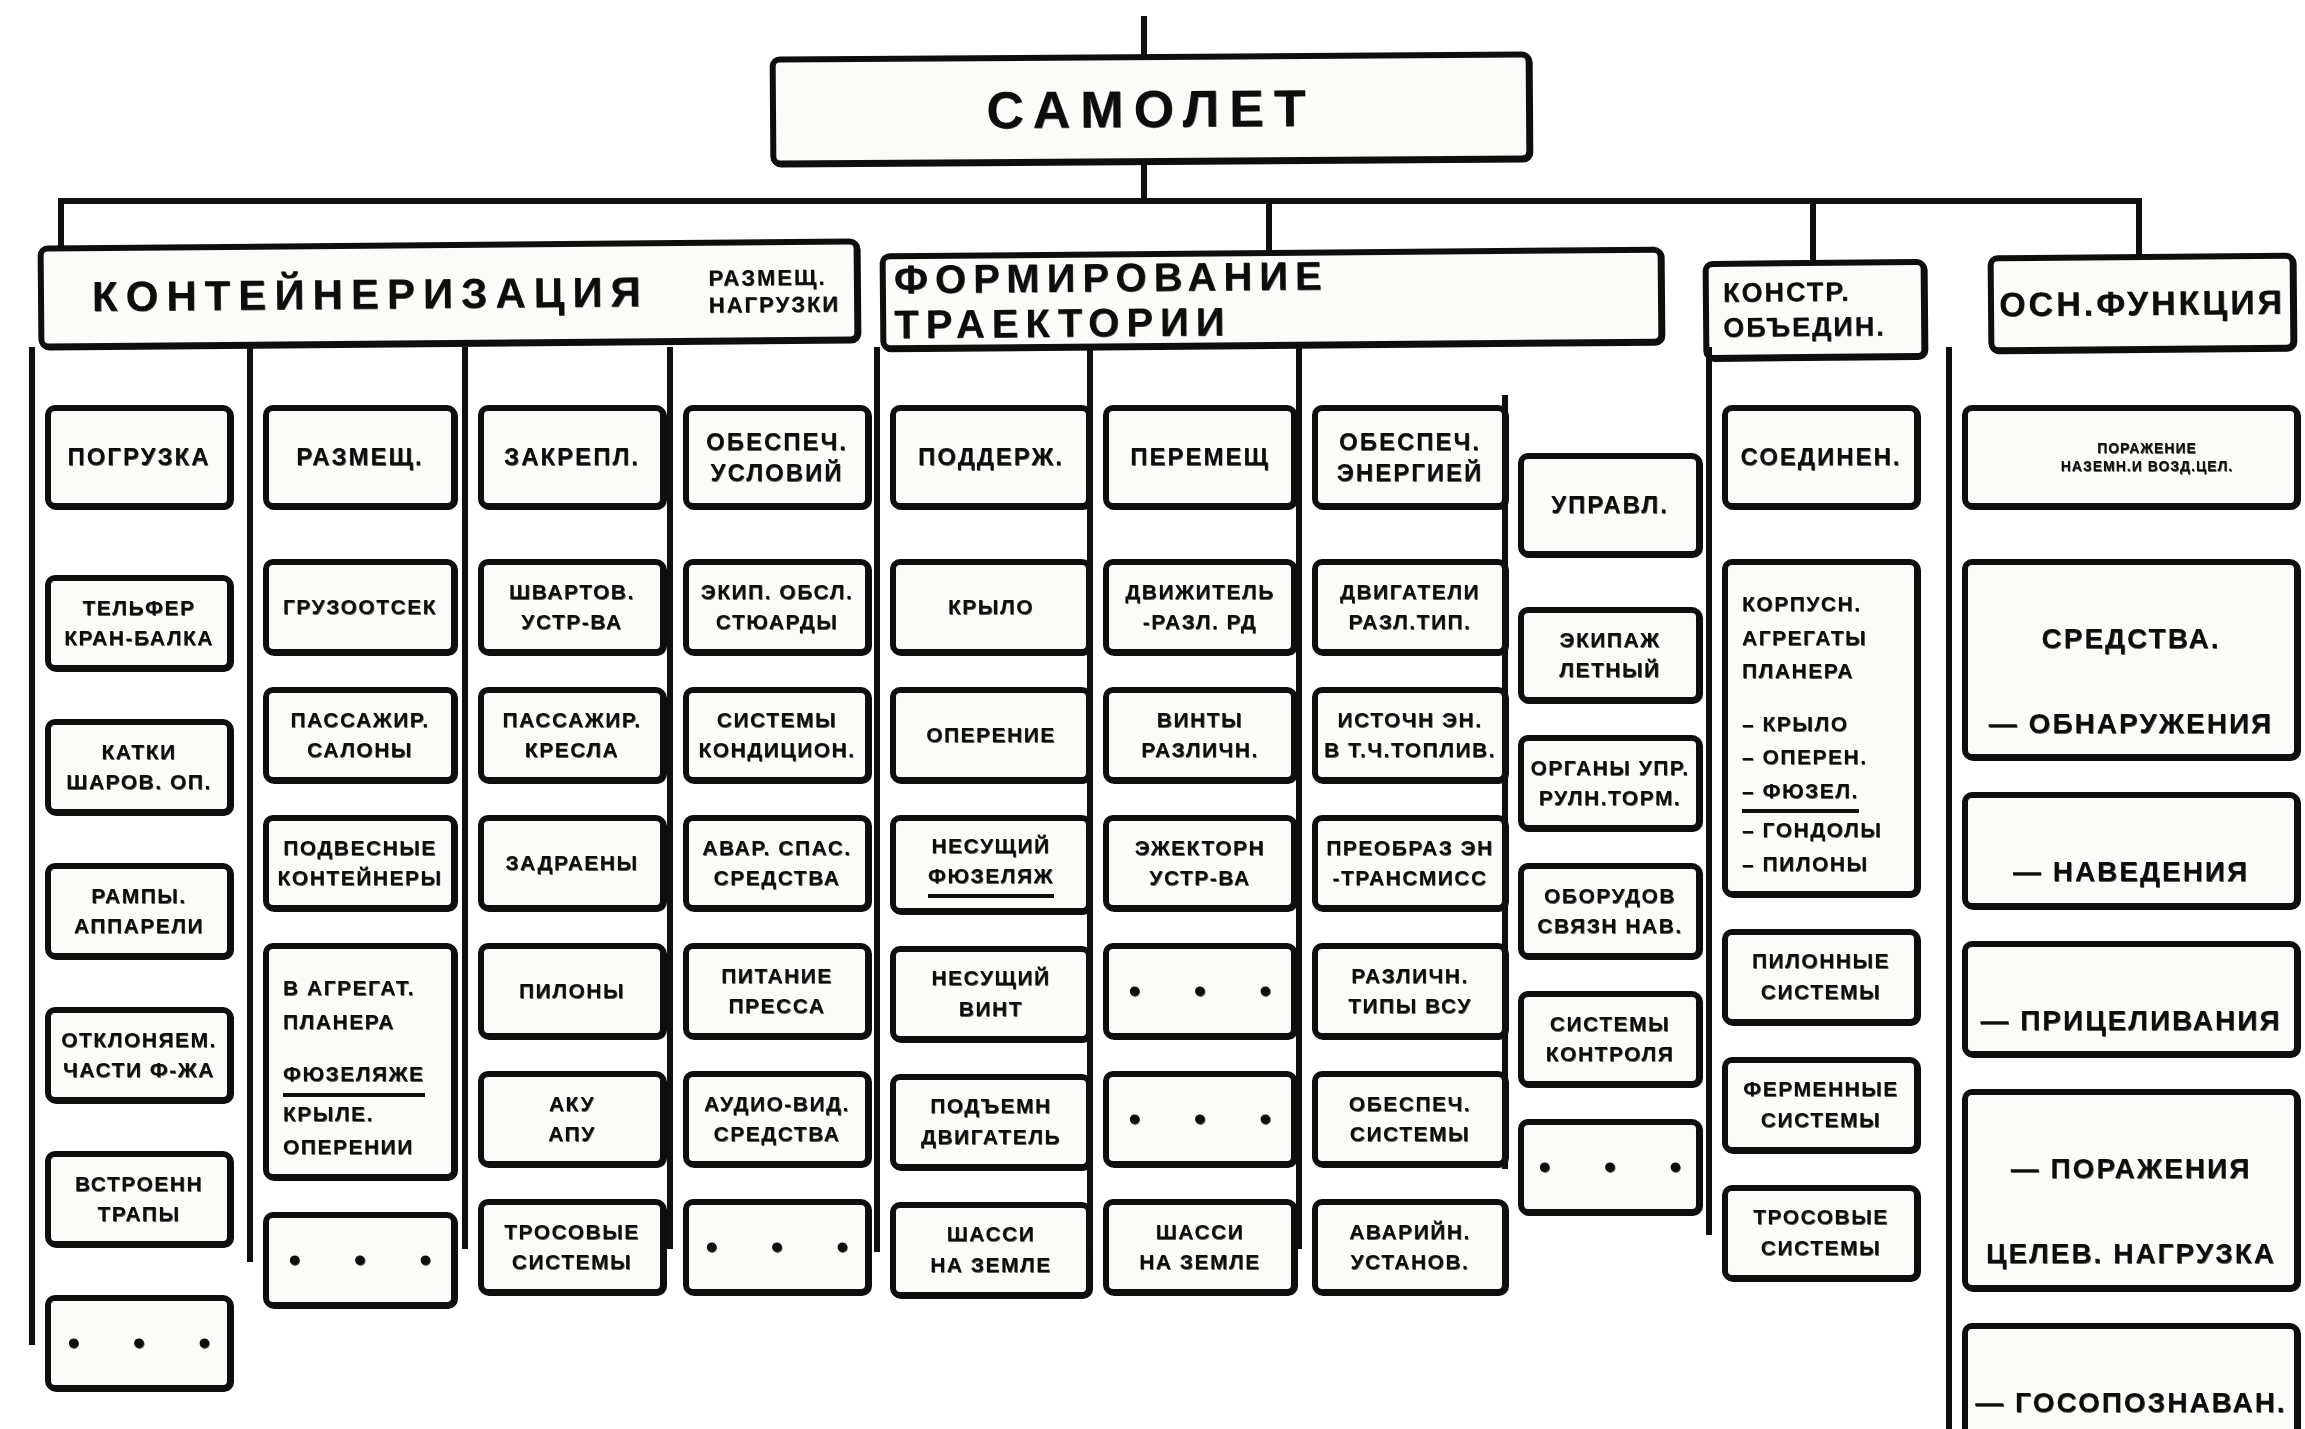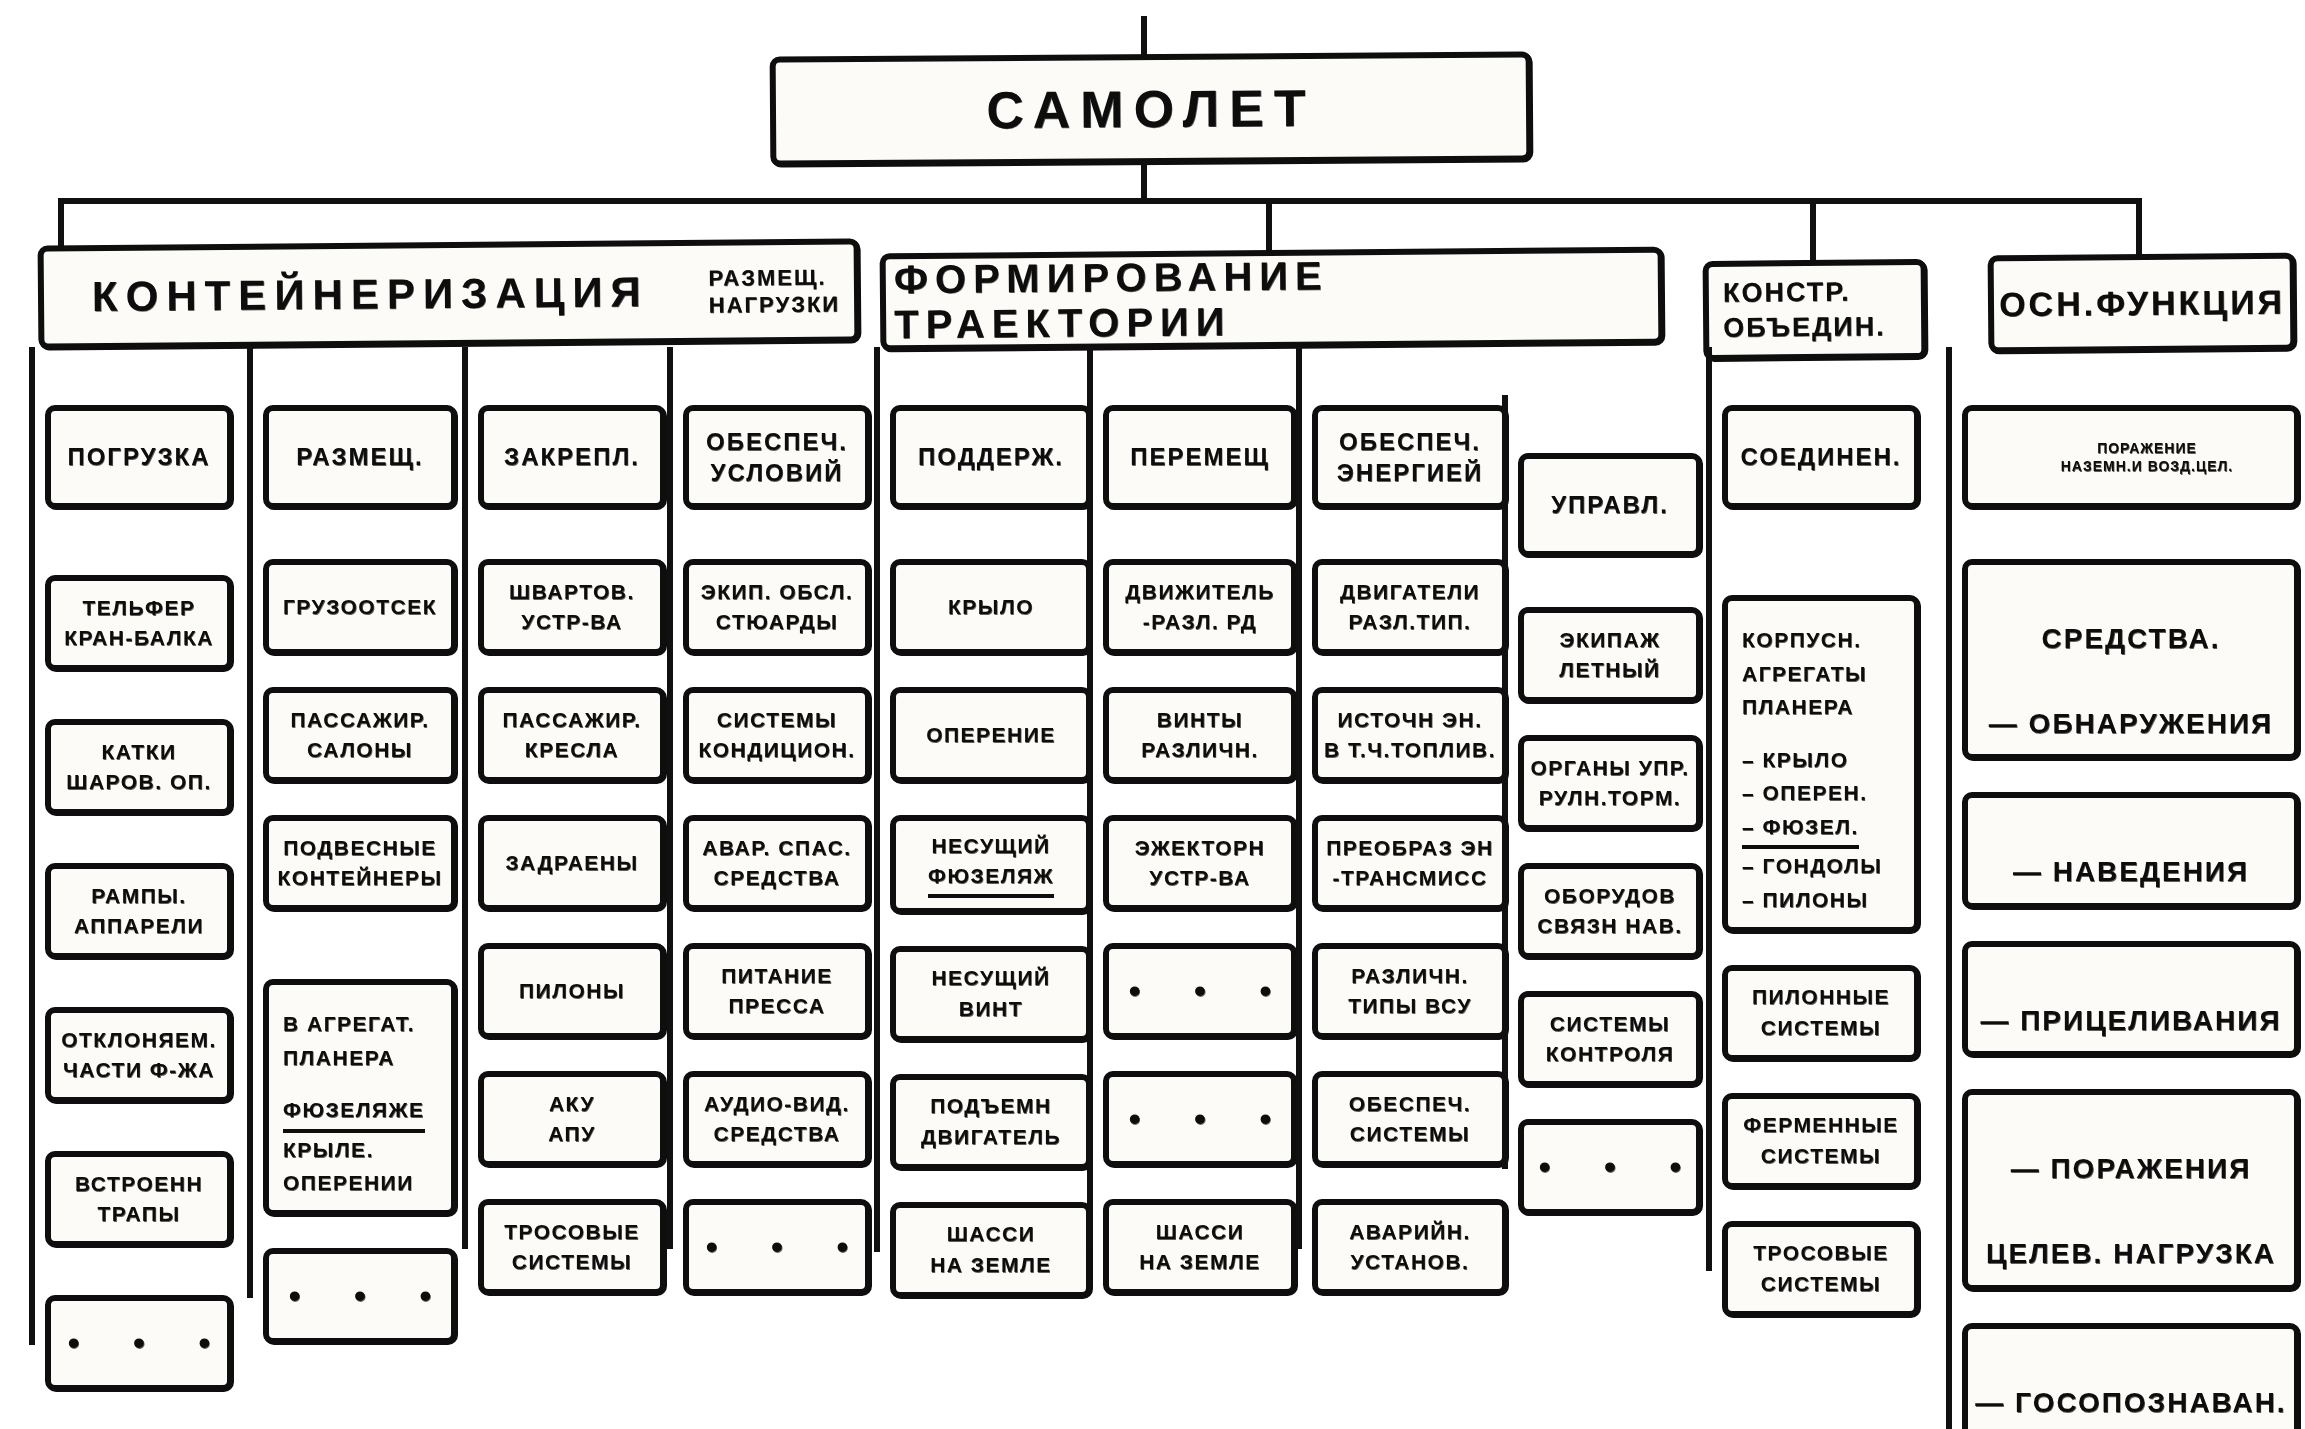--- a/index.html
+++ b/index.html
@@ -50,21 +50,21 @@
     margin-bottom:50px;
   }
   .subheader.small{font-size:14px;letter-spacing:1px;padding-left:40px;}
   .box.node{min-height:96px;margin-bottom:32px;}
   .box.node:last-child{margin-bottom:0;}
   .line{font-size:21px;letter-spacing:1.5px;line-height:1.45;min-height:0.9em;text-align:center;white-space:pre;}
   .wide .line{font-size:28px;letter-spacing:2px;margin-top:44px;}
   .line.u{border-bottom:4px solid #0e0e0e;padding-bottom:2px;}
   .box.left{align-items:flex-start;padding-left:14px;}
   .box.left .line{text-align:left;}
-  .box.tall{justify-content:flex-start;padding-top:22px;margin-top:36px;}
+  .box.tall{justify-content:flex-start;padding-top:22px;}
   .box.tall .line{line-height:1.6;}
   .box.ellipsis .line{font-size:34px;letter-spacing:22px;padding-left:22px;}
 </style>
 </head>
 <body>
 
 <div class="canvas">
 
   <div class="vline" style="left:1141px;top:16px;height:40px"></div>
 

